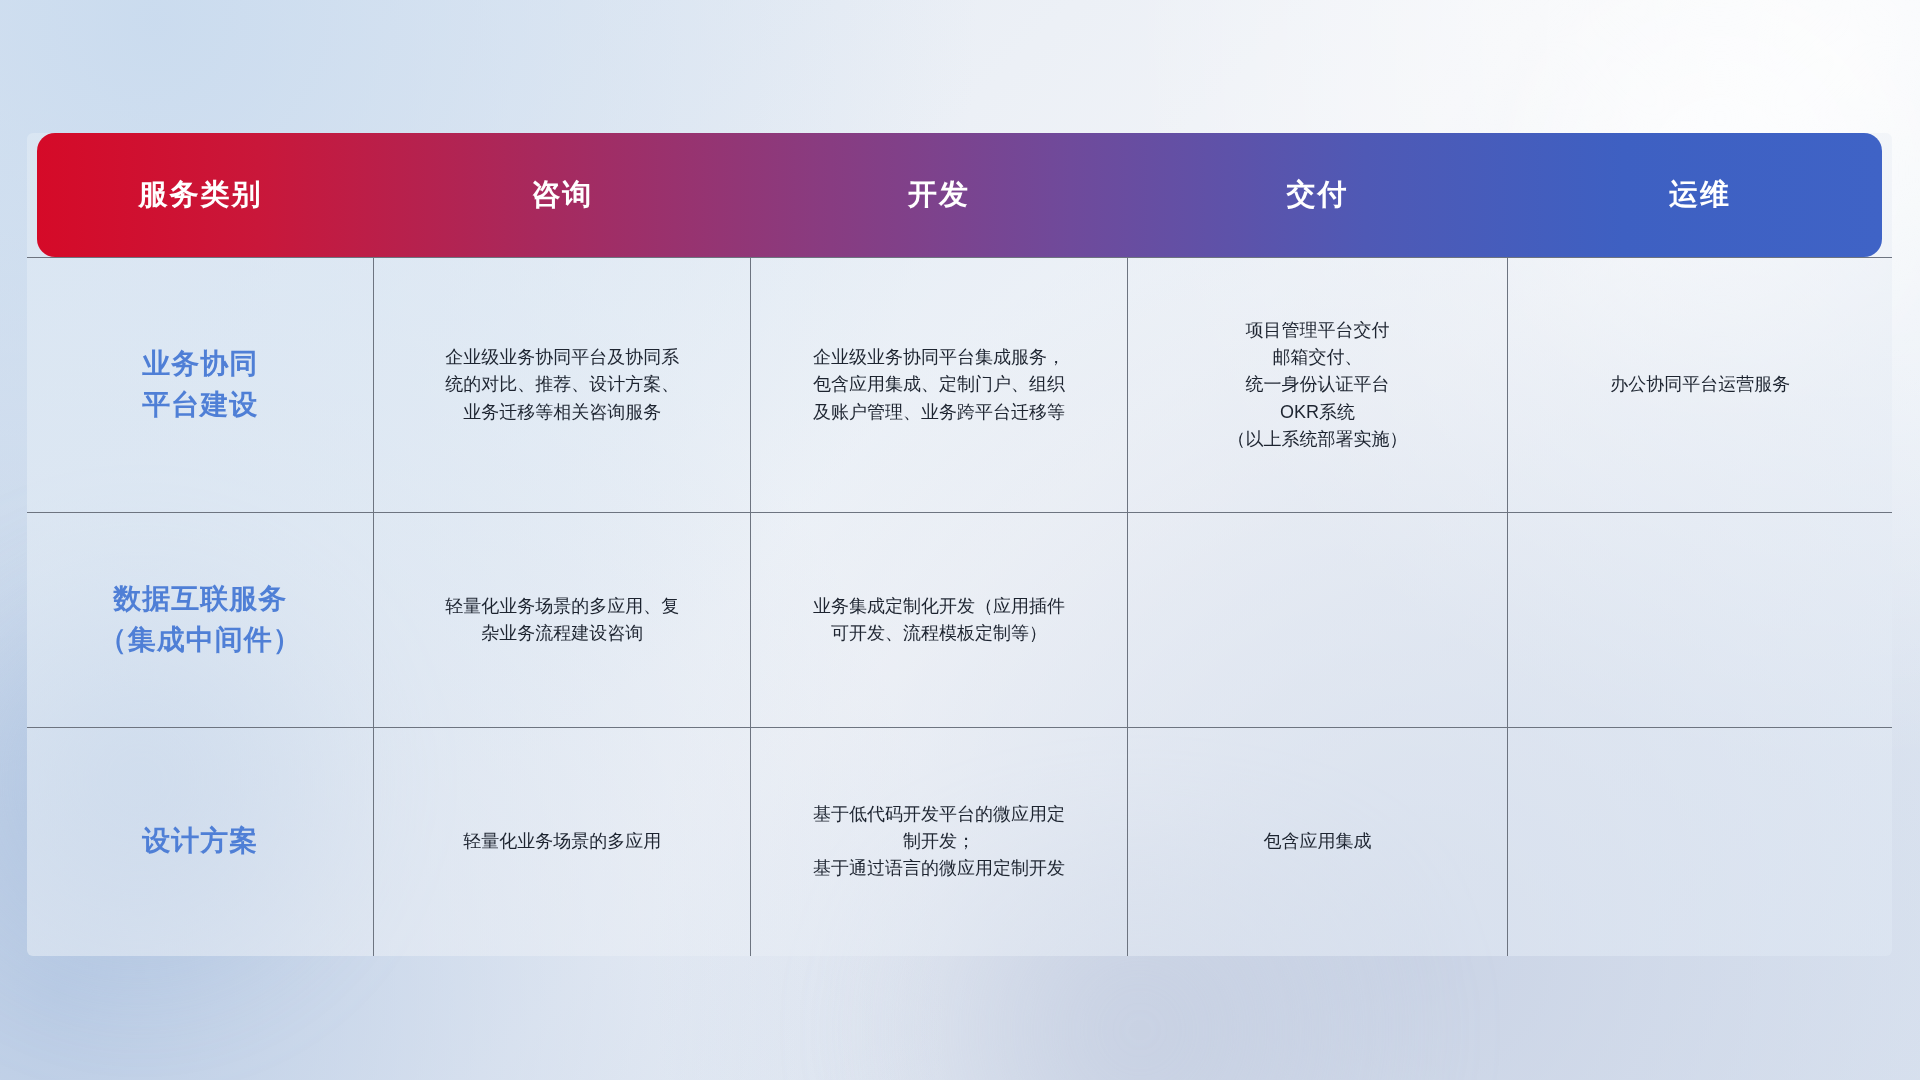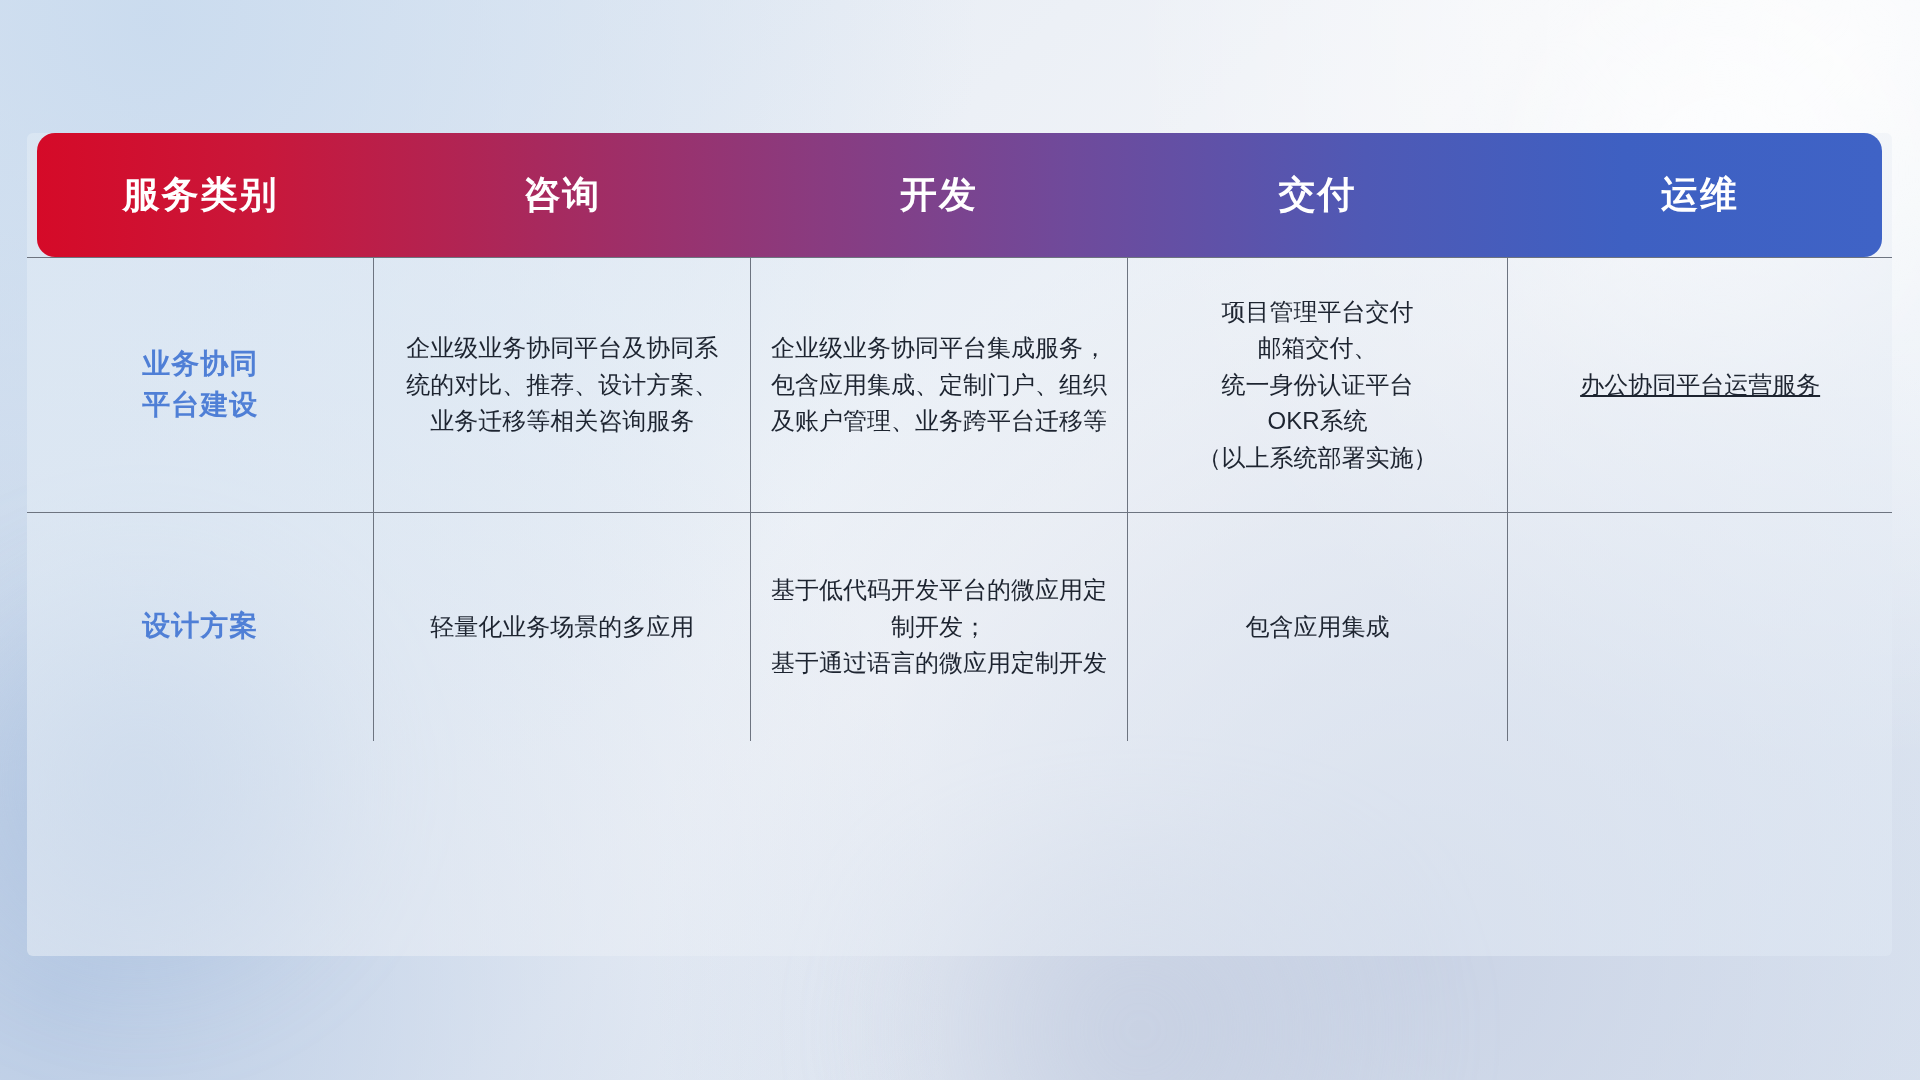--- a/index.html
+++ b/index.html
@@ -76,21 +76,21 @@
     border-collapse: collapse;
     table-layout: fixed;
   }
 
   
   thead th {
     height: 124px;
     vertical-align: middle;
     text-align: center;
     color: #ffffff;
-    font-size: 37px;
+    font-size: 29px;
     font-weight: bold;
     letter-spacing: 2px;
     border: none;
     padding: 0;
   }
   .head-row {
     position: relative;
   }
   .header-bg {
     position: absolute;
@@ -113,31 +113,30 @@
   thead th span {
     position: relative;
     z-index: 2;
   }
 
   tbody td {
     border: 1px solid #6d7480;
     vertical-align: middle;
     text-align: center;
     color: #1d2430;
-    font-size: 24px;
+    font-size: 18px;
     line-height: 1.52;
     padding: 14px 16px;
     box-sizing: border-box;
   }
   tbody tr td:first-child {
     border-left: none;
   }
   tbody tr td:last-child {
     border-right: none;
-    text-decoration: underline;
   }
   tbody tr:last-child td {
     border-bottom: none;
   }
   tbody td.cat {
     color: #4f7fd6;
     font-weight: bold;
     font-size: 28px;
     line-height: 1.45;
     letter-spacing: 1px;
@@ -214,20 +213,40 @@
               <span class="cell-text">项目管理平台交付
 邮箱交付、
 统一身份认证平台
 OKR系统
 （以上系统部署实施）</span>
             </td>
             <td>
               <span class="cell-text">办公协同平台运营服务</span>
             </td>
           </tr>
+          <tr class="r2">
+            <td class="cat">
+              <span class="cell-text">数据互联服务
+（集成中间件）</span>
+            </td>
+            <td>
+              <span class="cell-text">轻量化业务场景的多应用、复
+杂业务流程建设咨询</span>
+            </td>
+            <td>
+              <span class="cell-text">业务集成定制化开发（应用插件
+可开发、流程模板定制等）</span>
+            </td>
+            <td>
+              <span class="cell-text"></span>
+            </td>
+            <td>
+              <span class="cell-text"></span>
+            </td>
+          </tr>
           <tr class="r3">
             <td class="cat">
               <span class="cell-text">设计方案</span>
             </td>
             <td>
               <span class="cell-text">轻量化业务场景的多应用</span>
             </td>
             <td>
               <span class="cell-text">基于低代码开发平台的微应用定
 制开发；

